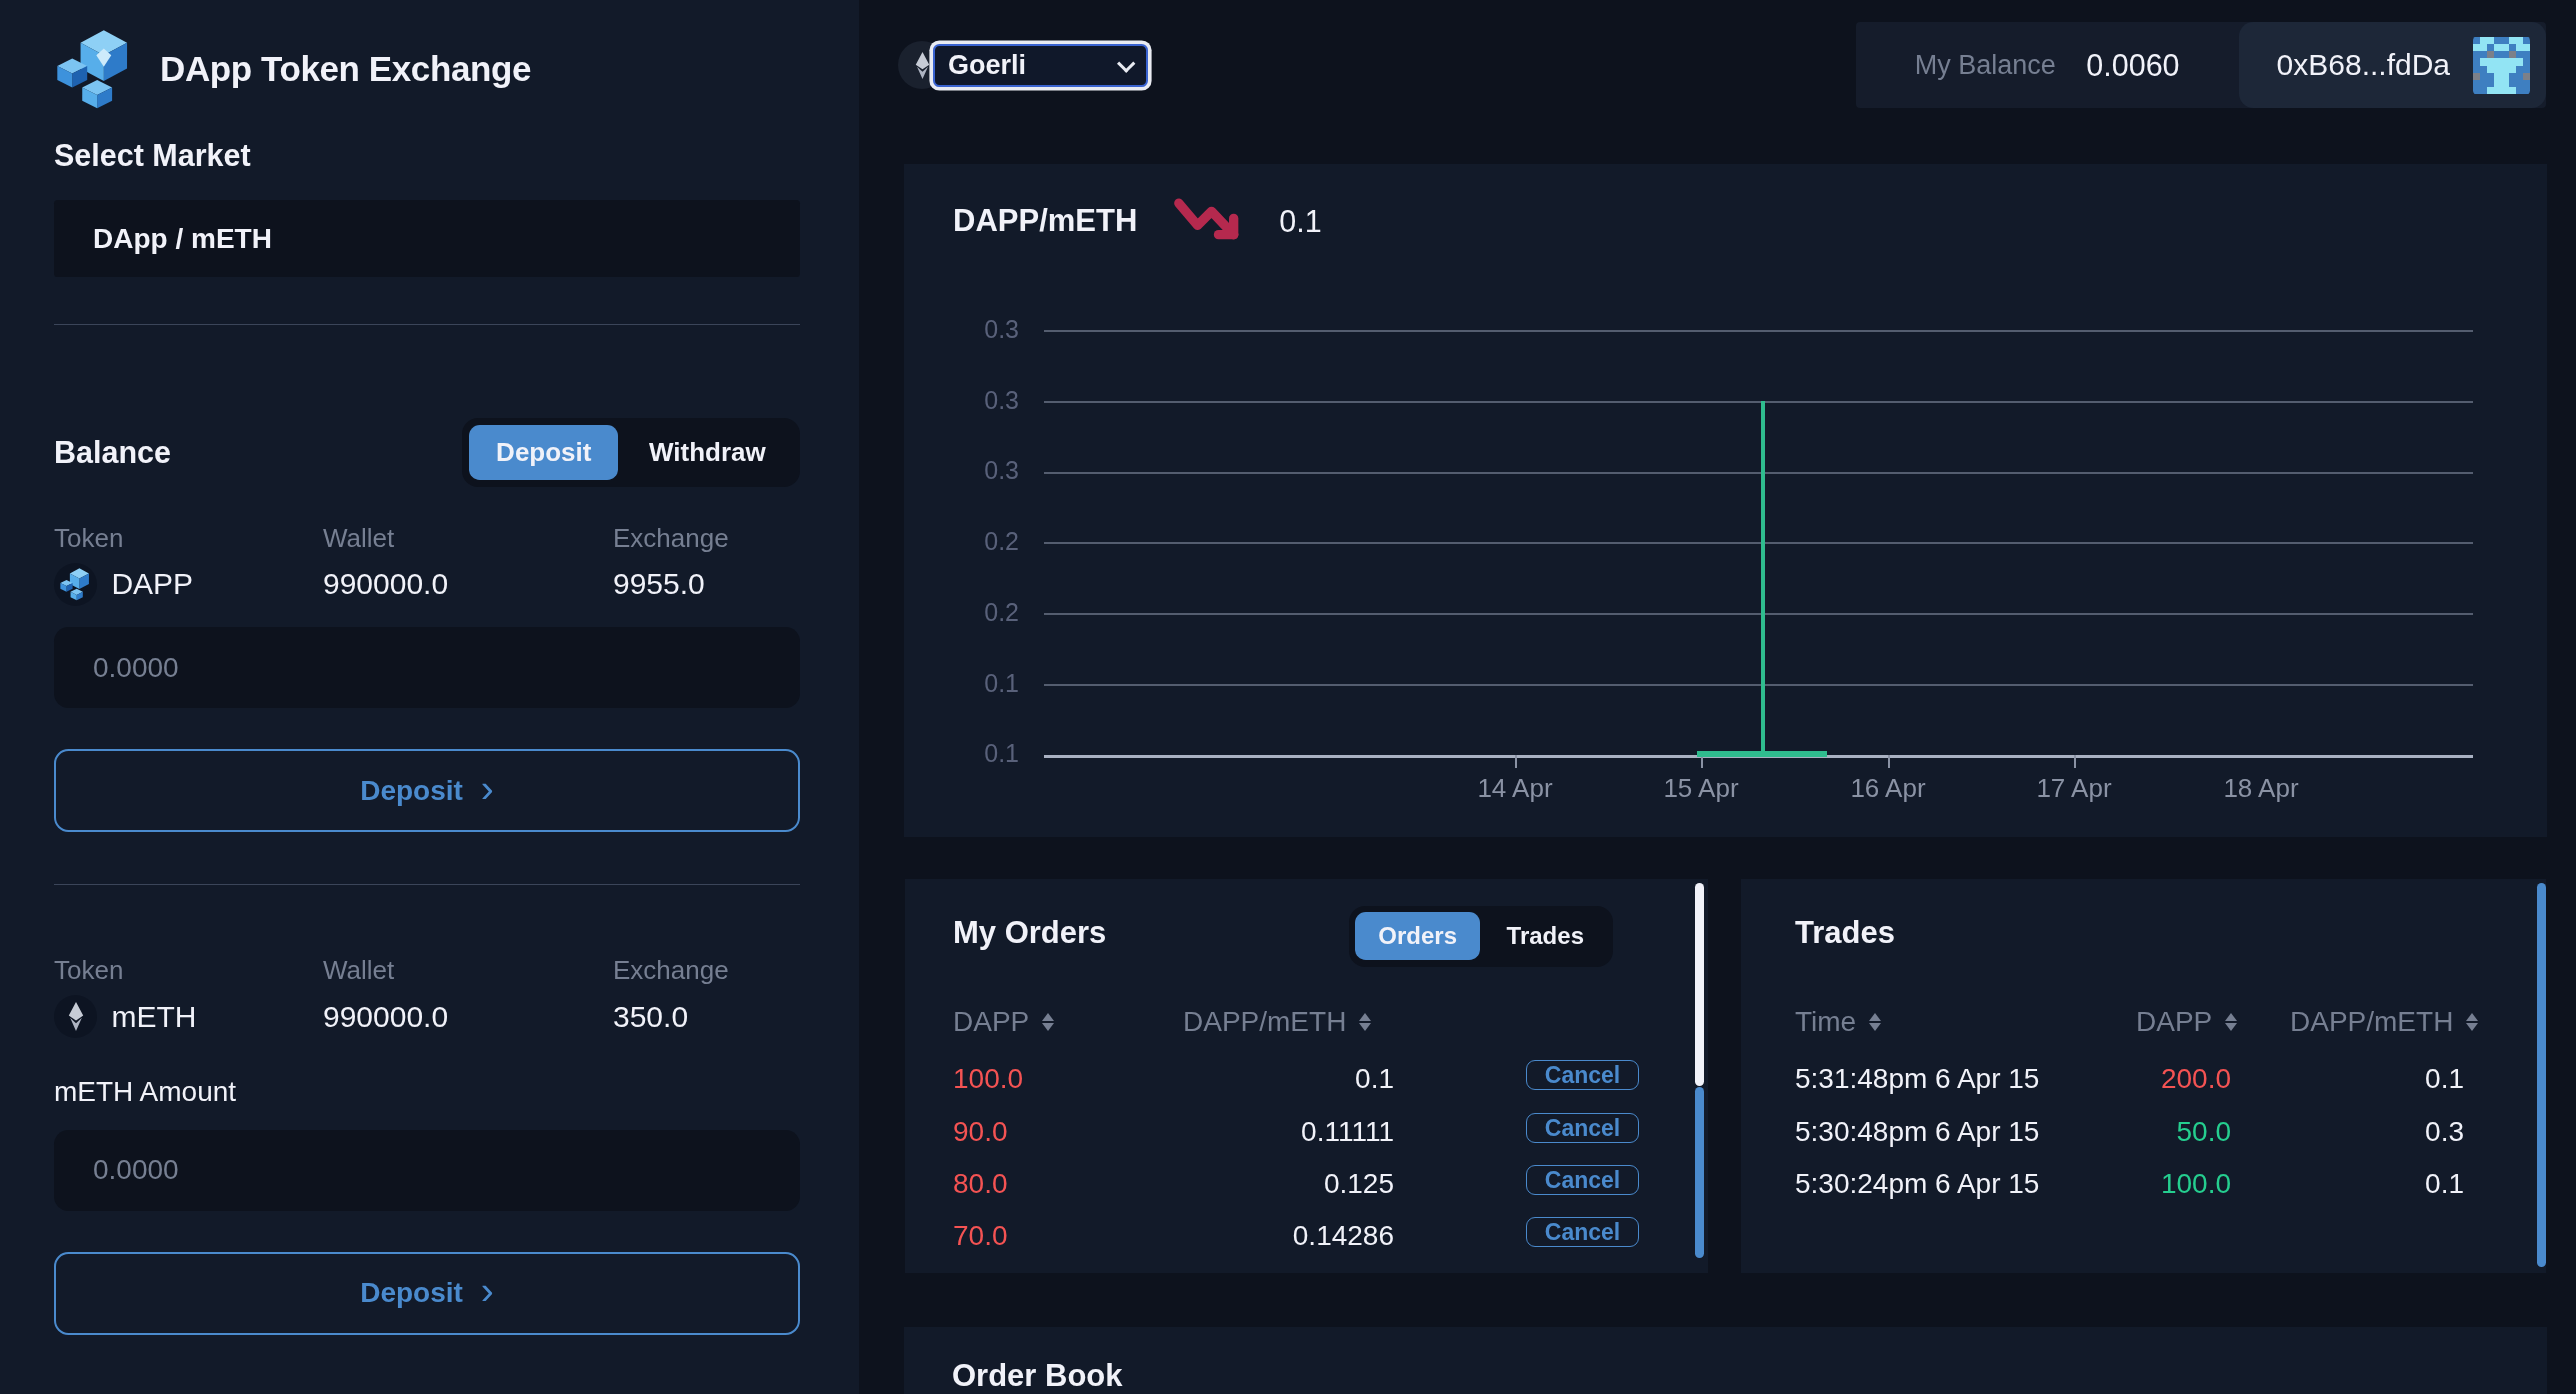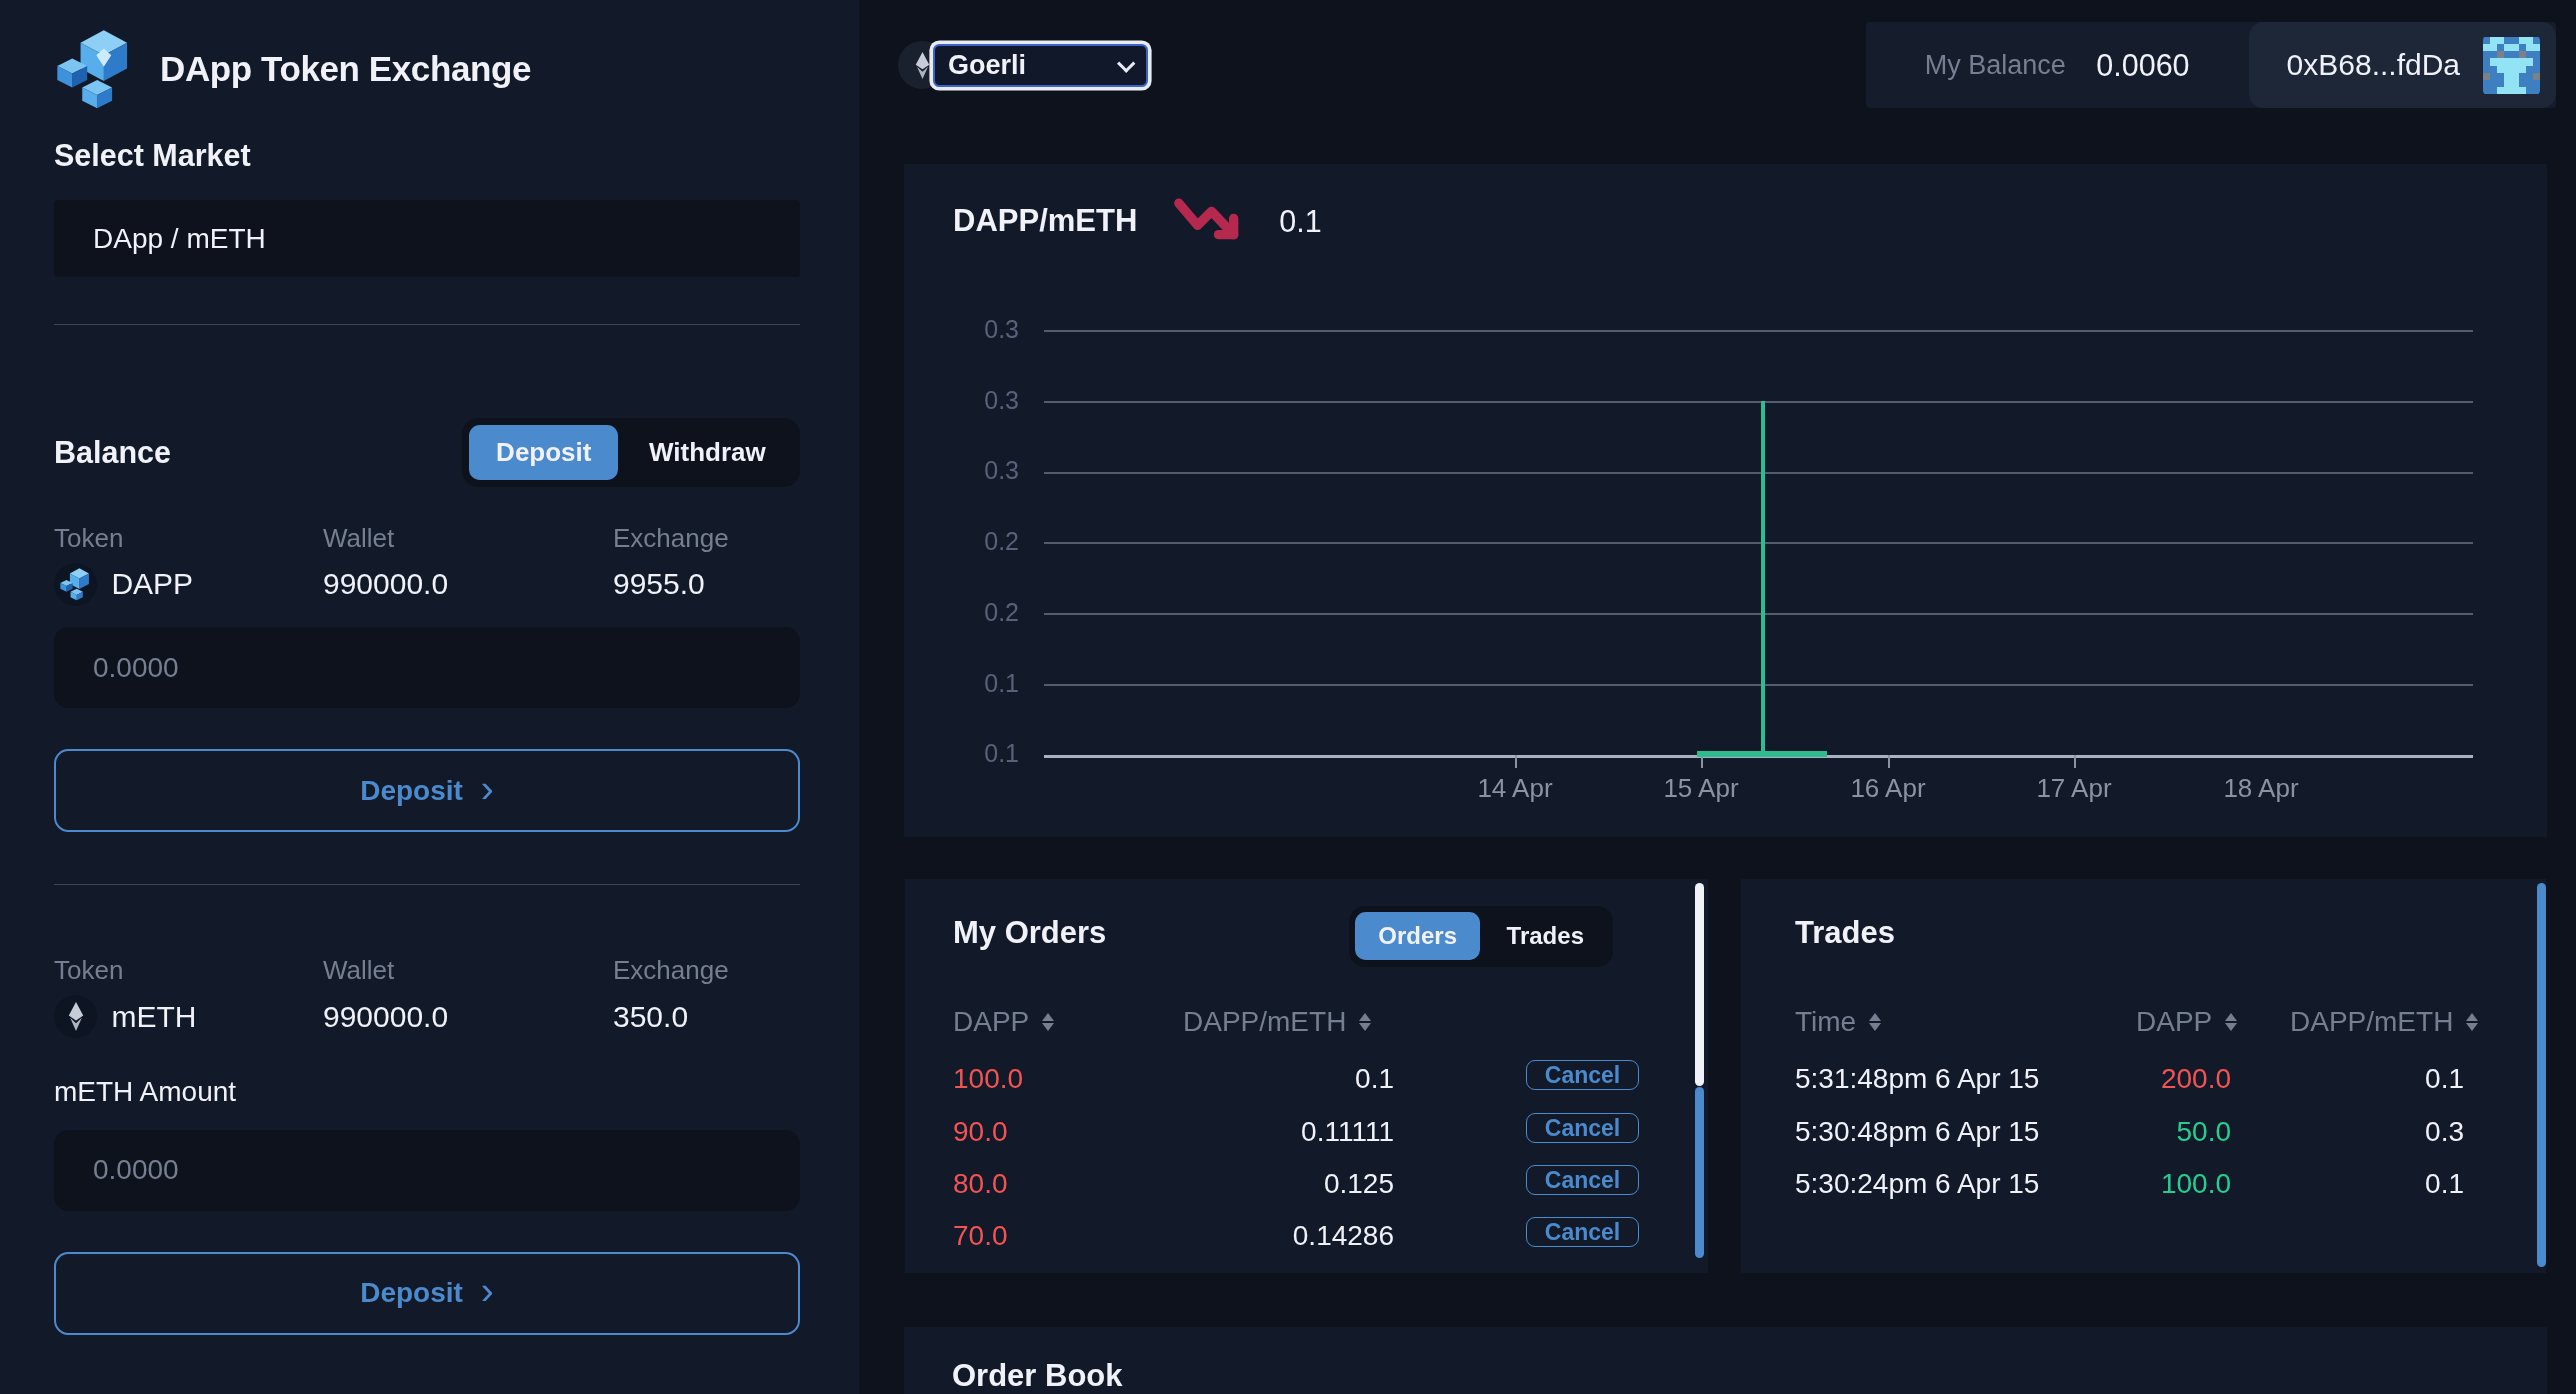--- a/index.html
+++ b/index.html
@@ -7,21 +7,21 @@
   body { font-family:"Liberation Sans", sans-serif; color:#F1F2F9; }
   .screen { position:relative; width:2576px; height:1395px; background:#0D121D; overflow:hidden; }
 
   
   .sidebar { position:absolute; left:0; top:0; width:859px; height:100%; background:#121A29; padding:27px 59px 0 54px; }
   .brand { display:flex; align-items:center; gap:23px; }
   .brand h1 { font-size:35px; font-weight:700; letter-spacing:-0.4px; color:#F1F2F9; }
   .logo { width:83px; height:83px; display:inline-flex; }
   .section-h { font-size:30.5px; font-weight:700; color:#F1F2F9; }
   .mkt-h { margin-top:28px; }
-  .market-select { margin-top:27px; width:100%; height:77px; background:#0D121D; border-radius:3.6px; display:flex; align-items:center; padding-left:39px; font-size:28px; font-weight:400; color:#F1F2F9; cursor:pointer; }
+  .market-select { margin-top:27px; width:100%; height:77px; background:#0D121D; border-radius:3.6px; display:flex; align-items:center; padding-left:39px; font-size:28px; font-weight:700; color:#F1F2F9; cursor:pointer; }
   .divider { border:none; border-top:1.8px solid #3B4559; }
   .d1 { margin-top:47px; }
   .d2 { margin-top:52px; }
   .balance-head { margin-top:93px; display:flex; align-items:center; justify-content:space-between; }
   .tabs { background:#0D121D; border-radius:16px; padding:7.2px; display:flex; gap:3.6px; }
   .tab { border:none; background:transparent; color:#F1F2F9; font-family:inherit; font-size:26px; font-weight:700; padding:11.7px 27px; border-radius:10.8px; cursor:pointer; }
   .tab.active { background:#4A8ACD; }
   .token-grid { margin-top:36px; display:grid; grid-template-columns:269px 290px auto; row-gap:9px; align-items:center; }
   .tg-label { font-size:26px; color:#767F92; }
   .tg-value { font-size:30px; color:#F1F2F9; font-weight:500; }
@@ -33,21 +33,21 @@
   .deposit-btn { margin-top:41px; width:100%; height:83px; background:transparent; border:2.2px solid #4A8ACD; border-radius:14.4px; color:#4A8ACD; font-family:inherit; font-size:28px; font-weight:700; display:flex; align-items:center; justify-content:center; gap:18px; cursor:pointer; }
   .deposit-btn .chev-r { font-size:39px; font-weight:400; line-height:0; margin-top:-3.6px; }
   .mt2 { margin-top:70px; }
 
   
   .topbar { position:absolute; left:859px; top:0; right:0; height:144px; }
   .network { position:absolute; left:39px; top:41px; display:flex; align-items:center; }
   .eth-badge { width:48px; height:48px; border-radius:50%; background:#1A212E; display:flex; align-items:center; justify-content:center; }
   .net-select { margin-left:-12.6px; width:215px; height:43px; background:#10182A; border:2.7px solid #3A63D0; box-shadow:0 0 0 3.6px #E9EBF2; border-radius:6.3px; display:flex; align-items:center; justify-content:space-between; padding:0 16px 0 12.6px; font-size:27px; font-weight:700; color:#F1F2F9; cursor:pointer; }
   .chev-down { width:12.6px; height:12.6px; border-right:3.1px solid #E9EBF2; border-bottom:3.1px solid #E9EBF2; transform:rotate(45deg) translateY(-2.7px); }
-  .wallet-pill { position:absolute; right:20px; top:22.4px; height:86px; display:flex; align-items:center; background:#151C2B; border-radius:4px; }
+  .wallet-pill { position:absolute; right:30px; top:22.4px; height:86px; display:flex; align-items:center; background:#151C2B; border-radius:4px; }
   .bal { display:flex; align-items:center; gap:30.5px; padding:0 59px; }
   .bal-label { font-size:27px; color:#767F92; }
   .bal-value { font-size:30.5px; color:#F1F2F9; font-weight:500; }
   .account { height:86px; background:#1D2738; border:none; border-radius:14.4px; display:flex; align-items:center; gap:23px; padding:0 16px 0 38px; font-family:inherit; font-size:30px; color:#F1F2F9; cursor:pointer; }
   .identicon { width:57px; height:59px; border-radius:4.5px; overflow:hidden; display:inline-flex; }
 
   
   .panel { position:absolute; background:#121A29; }
   .chart-panel { left:904px; top:164px; width:1643px; height:673px; }
   .orders-panel { left:905px; top:879px; width:803px; height:394px; }

